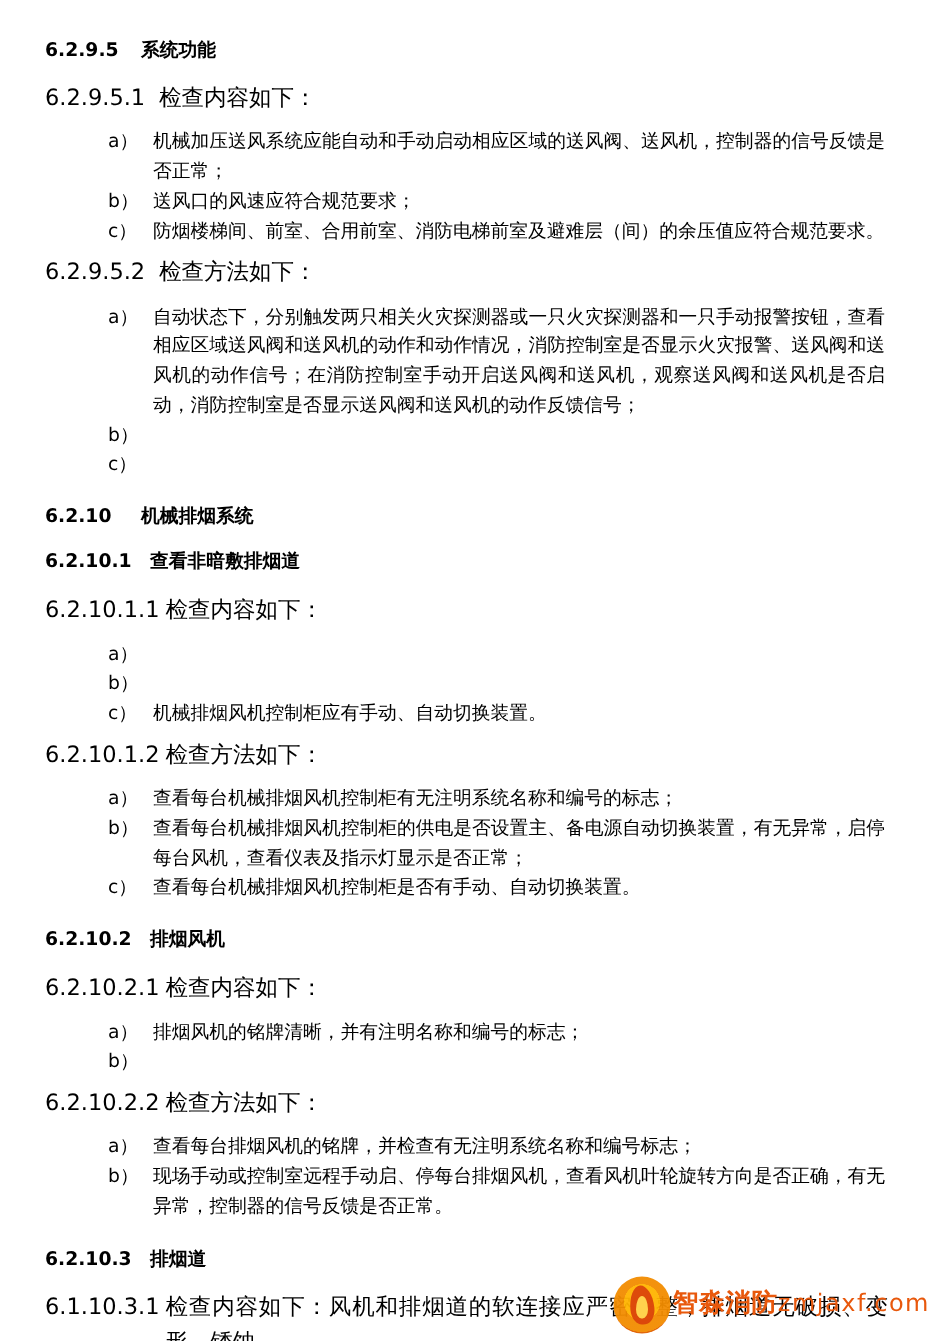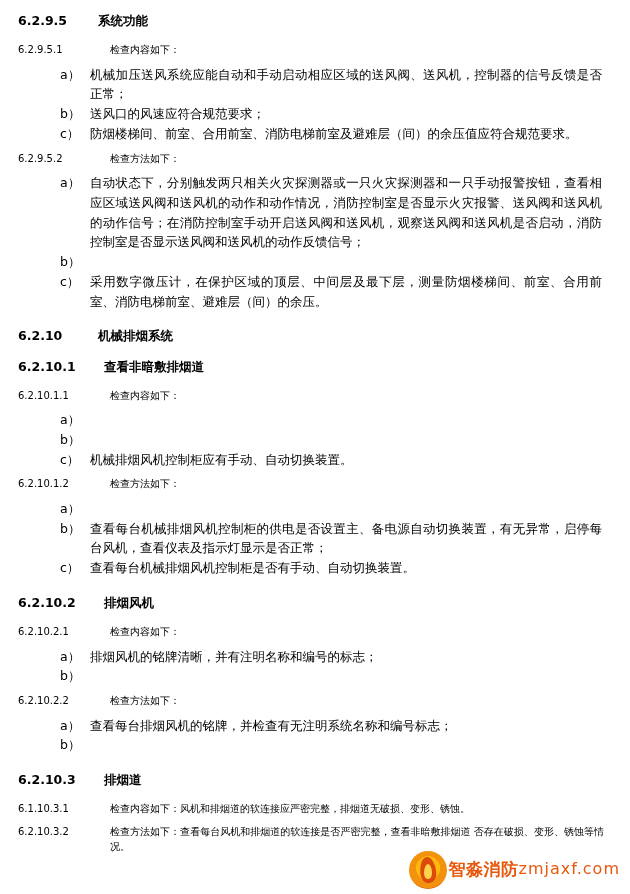--- a/index.html
+++ b/index.html
@@ -12,21 +12,21 @@
     height: 894px;
     font-family: "DejaVu Sans", "Liberation Sans", sans-serif;
     color: #000000;
     position: relative;
     overflow: hidden;
   }
   .page {
     position: relative;
     width: 630px;
     height: 894px;
-    padding: 4px;
+    padding: 16px;
     box-sizing: border-box;
   }
   .content {
     padding: 8px 22px 0 14px;
   }
   
   .sec-head {
     font-size: 12.5px;
     font-weight: bold;
     margin: 0 0 0 0;
@@ -36,37 +36,37 @@
   }
   .sec-head .num {
     display: inline-block;
     min-width: 56px;
     font-weight: bold;
   }
   .sec-head .num.wide {
     min-width: 62px;
   }
   .sec-head .txt {
-    margin-left: 24px;
+    margin-left: 8px;
   }
   
   .para {
-    font-size: 10px;
+    font-size: 15px;
     line-height: 1.55;
     margin: 0;
     display: flex;
     align-items: baseline;
   }
   .para .num {
     display: inline-block;
     min-width: 72px;
     white-space: nowrap;
   }
   .para .txt {
-    margin-left: 20px;
+    margin-left: 4px;
     flex: 1;
     text-align: justify;
   }
   
   .list {
     margin: 0;
     padding: 0;
   }
   .item {
     display: flex;
@@ -191,21 +191,20 @@
     <div class="list">
       <div class="item">
         <span class="mark">a）</span>
         <span class="body">自动状态下，分别触发两只相关火灾探测器或一只火灾探测器和一只手动报警按钮，查看相应区域送风阀和送风机的动作和动作情况，消防控制室是否显示火灾报警、送风阀和送风机的动作信号；在消防控制室手动开启送风阀和送风机，观察送风阀和送风机是否启动，消防控制室是否显示送风阀和送风机的动作反馈信号；</span>
       </div>
       <div class="item">
         <span class="mark">b）</span>
       </div>
       <div class="item">
         <span class="mark">c）</span>
-        <span class="body">采用数字微压计，在保护区域的顶层、中间层及最下层，测量防烟楼梯间、前室、合用前室、消防电梯前室、避难层（间）的余压。</span>
       </div>
     </div>
     <div class="gap-l"></div>
 
     <div class="sec-head">
       <span class="num">6.2.10</span>
       <span class="txt">机械排烟系统</span>
     </div>
     <div class="gap-m"></div>
 
@@ -237,20 +236,21 @@
 
     <div class="para">
       <span class="num">6.2.10.1.2</span>
       <span class="txt">检查方法如下：</span>
     </div>
     <div class="gap-s"></div>
 
     <div class="list">
       <div class="item">
         <span class="mark">a）</span>
+        <span class="body">查看每台机械排烟风机控制柜有无注明系统名称和编号的标志；</span>
       </div>
       <div class="item">
         <span class="mark">b）</span>
         <span class="body">查看每台机械排烟风机控制柜的供电是否设置主、备电源自动切换装置，有无异常，启停每台风机，查看仪表及指示灯显示是否正常；</span>
       </div>
       <div class="item">
         <span class="mark">c）</span>
         <span class="body">查看每台机械排烟风机控制柜是否有手动、自动切换装置。</span>
       </div>
     </div>
@@ -285,20 +285,21 @@
     </div>
     <div class="gap-s"></div>
 
     <div class="list">
       <div class="item">
         <span class="mark">a）</span>
         <span class="body">查看每台排烟风机的铭牌，并检查有无注明系统名称和编号标志；</span>
       </div>
       <div class="item">
         <span class="mark">b）</span>
+        <span class="body">现场手动或控制室远程手动启、停每台排烟风机，查看风机叶轮旋转方向是否正确，有无异常，控制器的信号反馈是否正常。</span>
       </div>
     </div>
     <div class="gap-l"></div>
 
     <div class="sec-head">
       <span class="num wide">6.2.10.3</span>
       <span class="txt">排烟道</span>
     </div>
     <div class="gap-m"></div>
 

